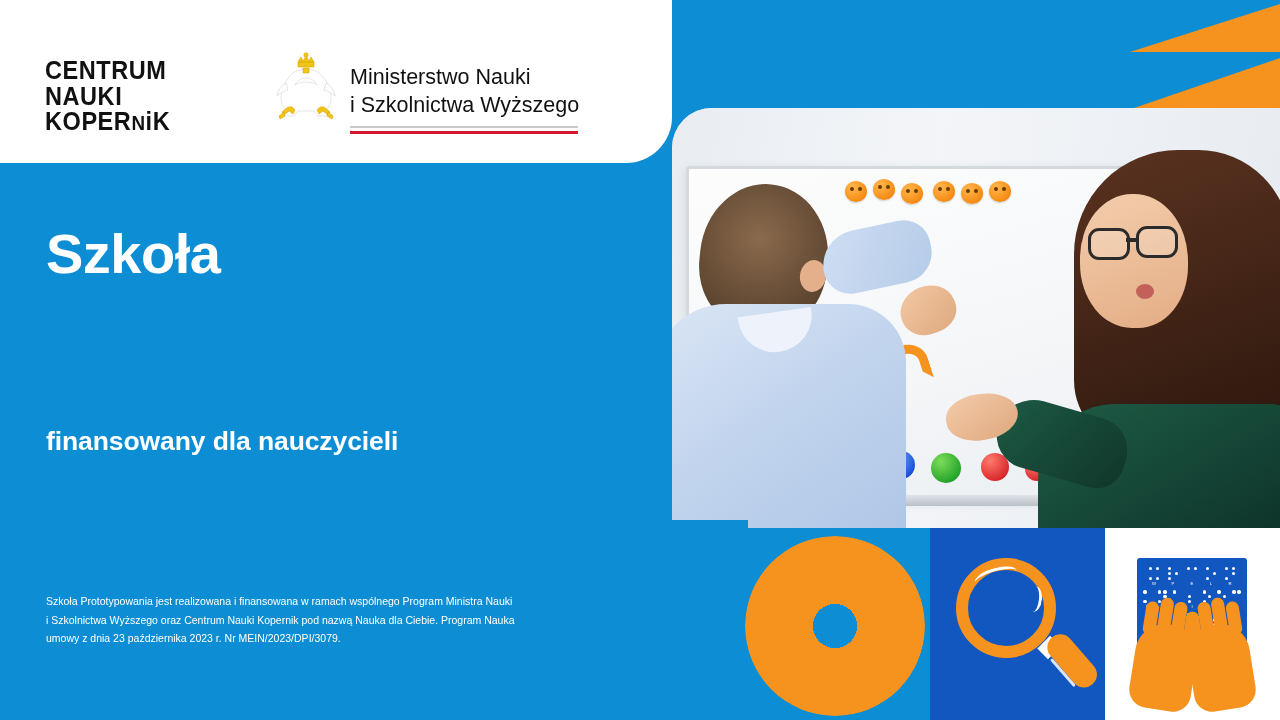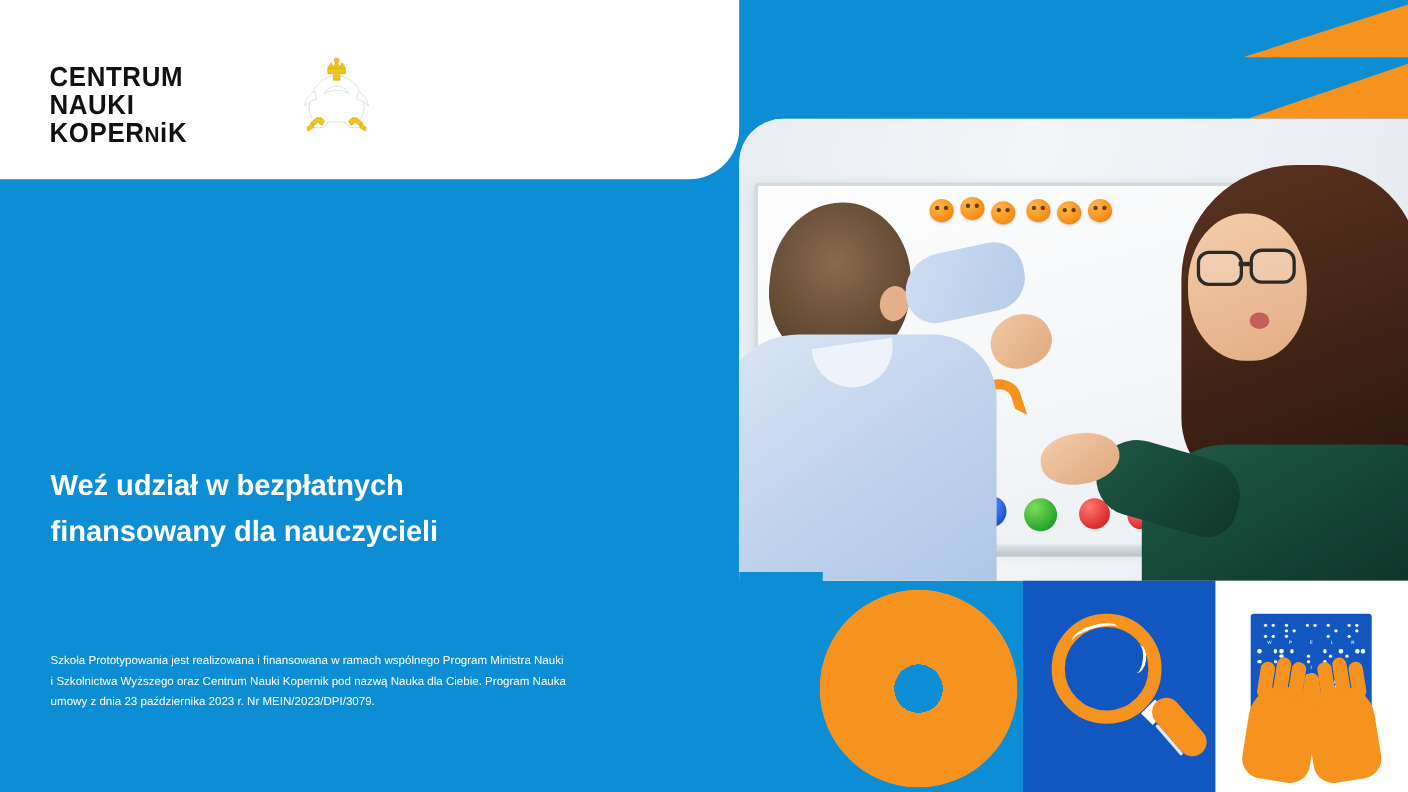--- a/index.html
+++ b/index.html
@@ -446,30 +446,38 @@
             <path d="M26 10h16v5H26z"></path>
             <path d="M26 10l3-5 2 4 3-5 3 5 2-4 3 5z"></path>
             <circle cx="34" cy="3" r="2.2"></circle>
             <path d="M31 16h6v5h-6z"></path>
             <path d="M16 55l-6 5 2 3 5-4 4 3 2-4-3-3z"></path>
             <path d="M52 55l6 5-2 3-5-4-4 3-2-4 3-3z"></path>
             <path d="M12 60l-5 4 1 3 5-3z"></path>
             <path d="M56 60l5 4-1 3-5-3z"></path>
           </g>
         </svg>
+        <div class="ministry-text">
+          <span class="mline">Ministerstwo Nauki</span>
+          <span class="mline">i Szkolnictwa Wyższego</span>
+          <div class="ministry-rules">
+            <div class="rule-grey"></div>
+            <div class="rule-red"></div>
+          </div>
+        </div>
       </div>
 
     </div>
   </div>
 
   <div class="headline">
+    <span>Szkoła</span>
   </div>
 
   <div class="subhead">
-    <span>Weź udział w bezpłatnych</span>
     <span>finansowany dla nauczycieli</span>
   </div>
 
   <div class="finetext">
     <span>Szkoła Prototypowania jest realizowana i finansowana w ramach wspólnego Program Ministra Nauki</span>
     <span>i Szkolnictwa Wyższego oraz Centrum Nauki Kopernik pod nazwą Nauka dla Ciebie. Program Nauka</span>
     <span>umowy z dnia 23 października 2023 r. Nr MEIN/2023/DPI/3079.</span>
   </div>
 
   <div class="photo">

